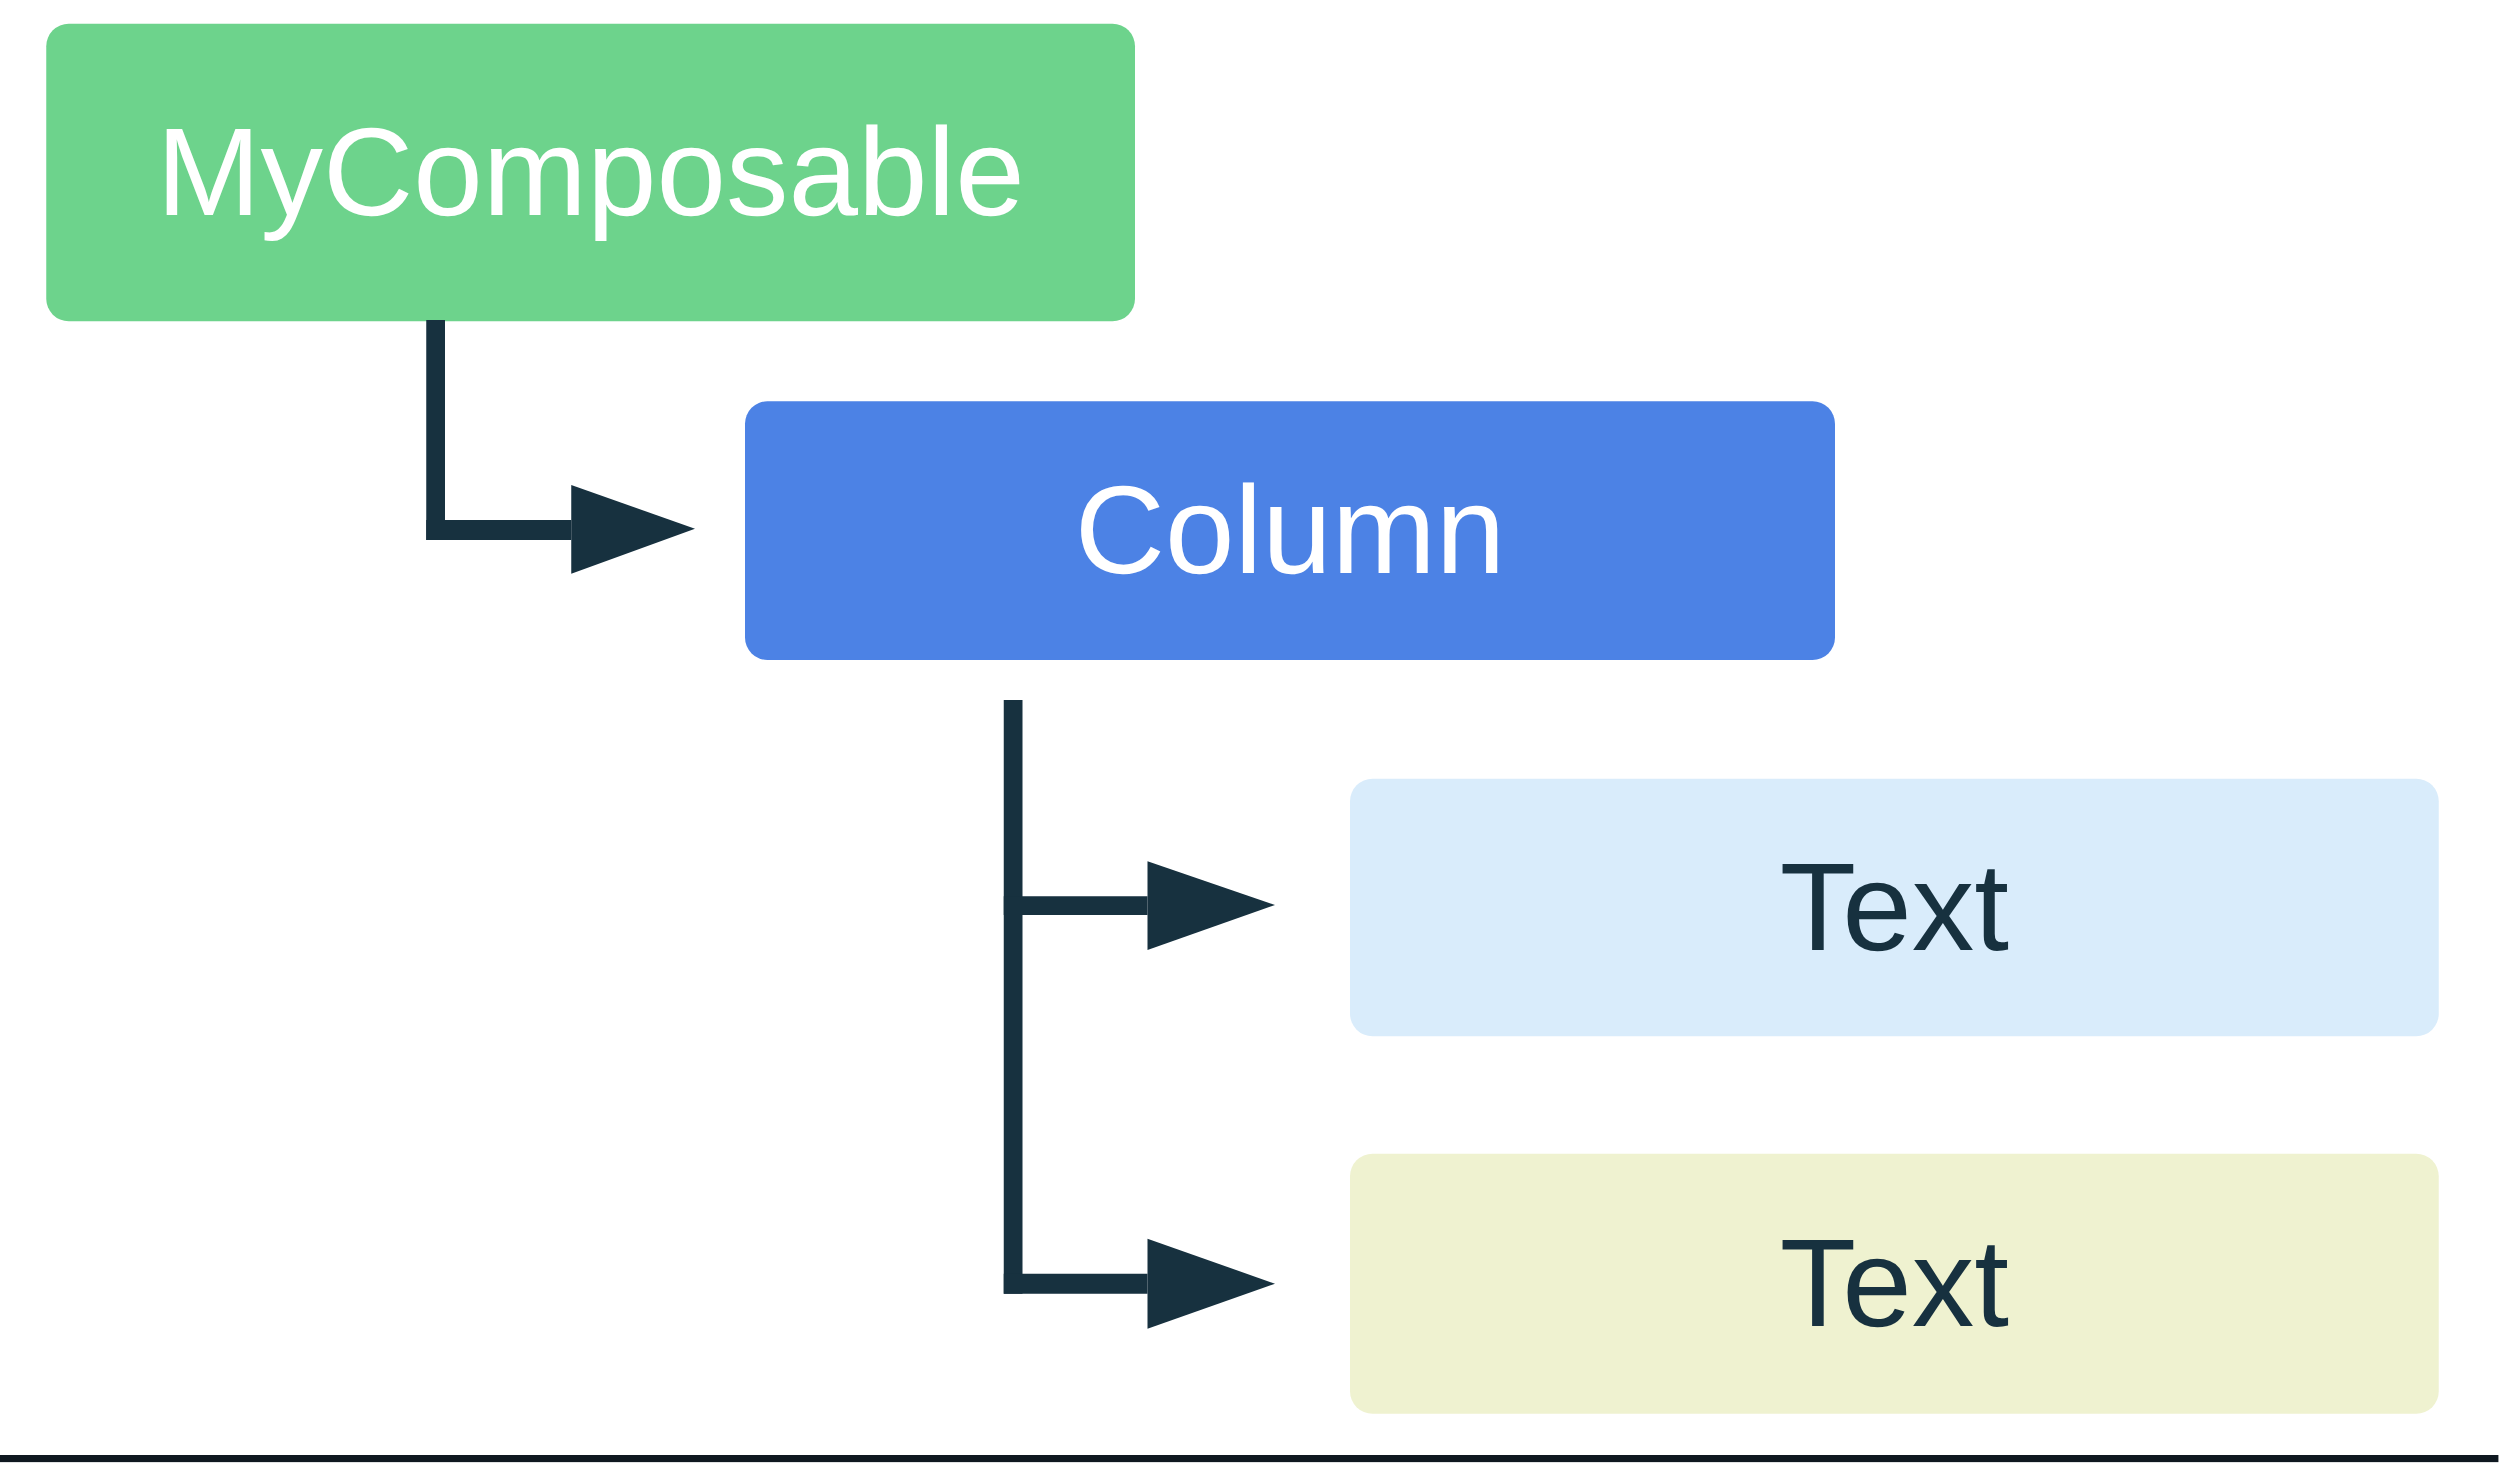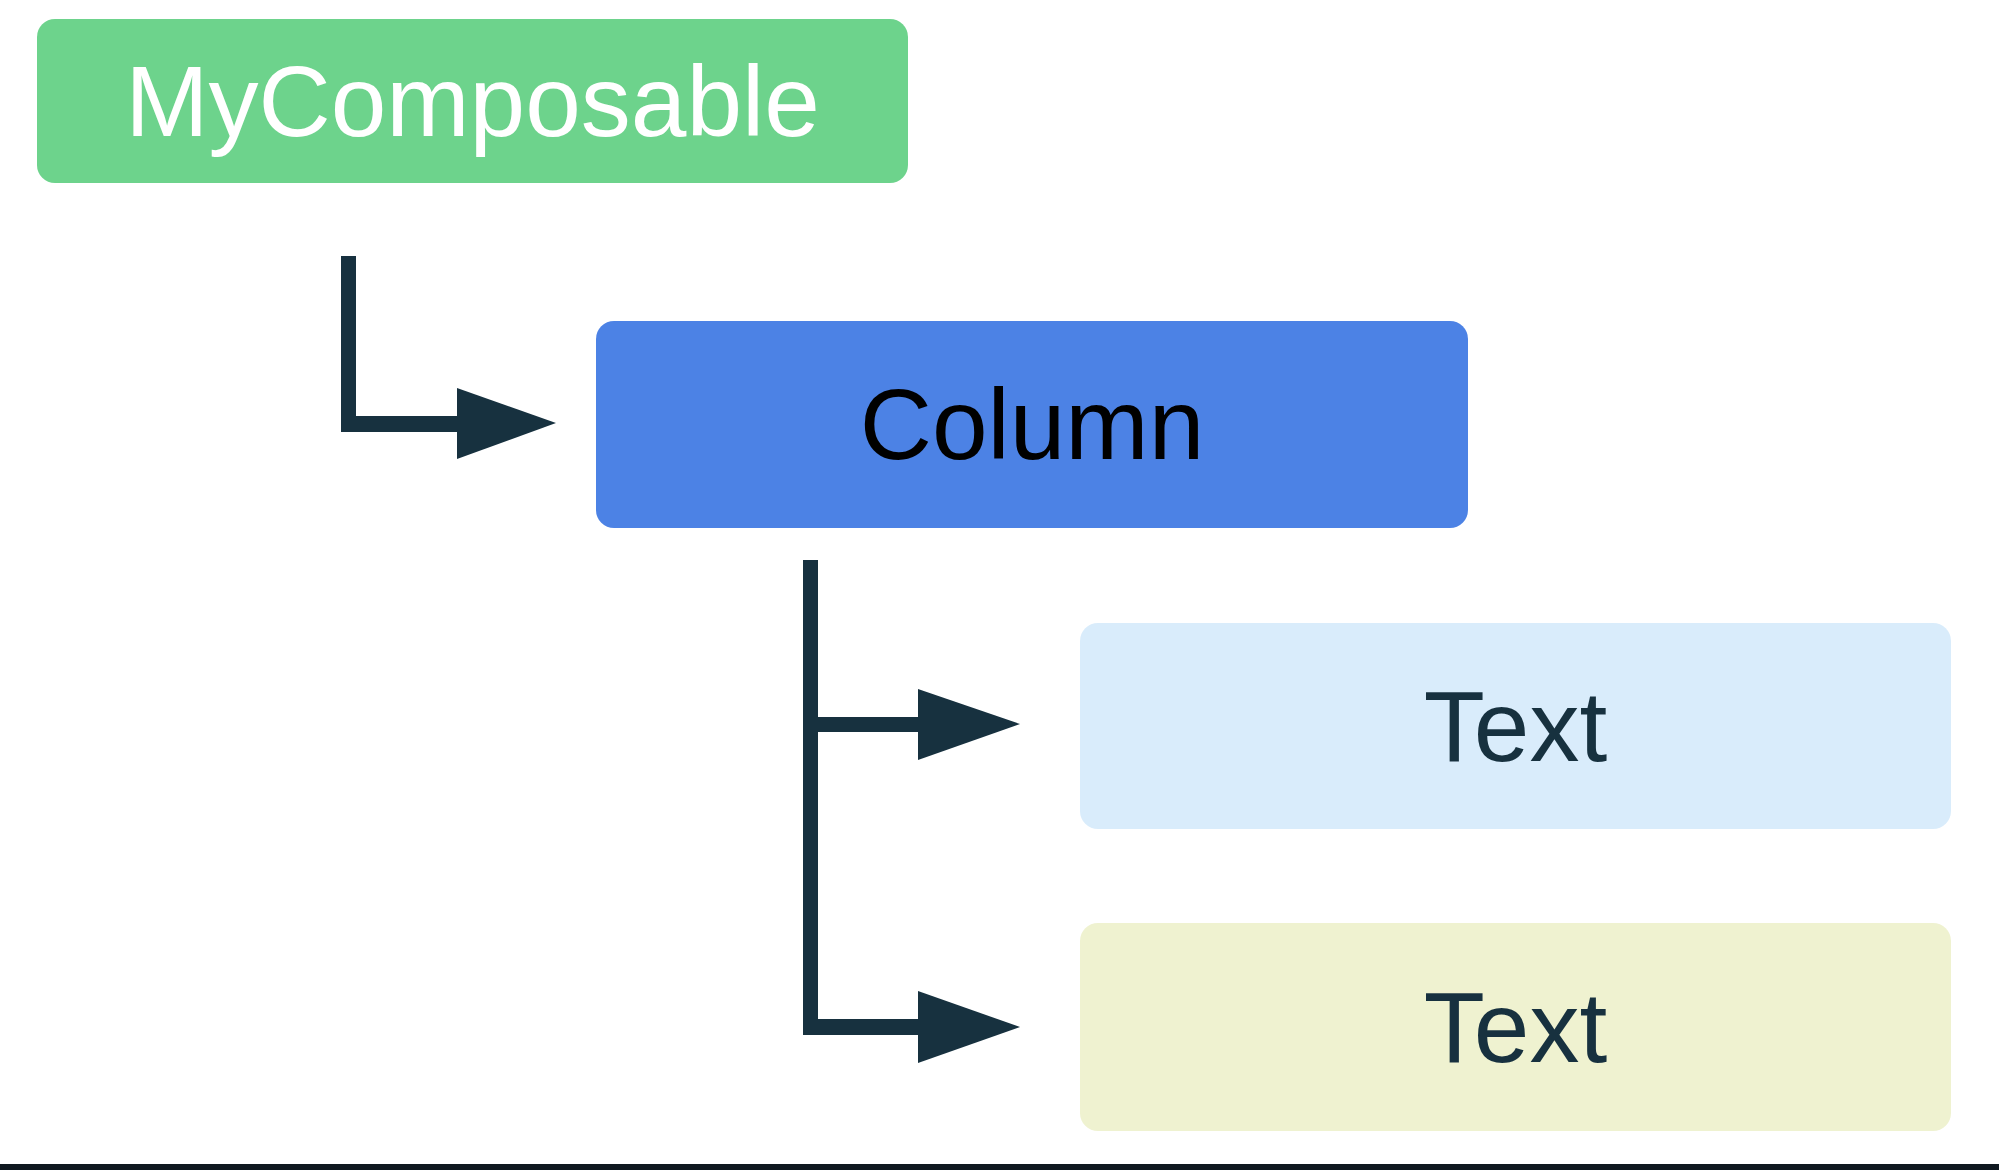--- a/index.html
+++ b/index.html
@@ -11,21 +11,21 @@
     font-family:"Liberation Sans", sans-serif;
   }
   .node{
     position:absolute;
     display:flex;align-items:center;justify-content:center;
     border-radius:18px;
     font-size:100px;
     font-weight:400;
     letter-spacing:0px;
   }
-  #node-mycomposable{left:37px;top:19px;width:871px;height:164px;}
+  #node-mycomposable{left:37px;top:19px;width:871px;height:238px;}
   #node-column{left:596px;top:321px;width:872px;height:207px;}
   #node-text1{left:1080px;top:623px;width:871px;height:206px;}
   #node-text2{left:1080px;top:923px;width:871px;height:208px;}
 
   .seg{position:absolute;}
   
   #conn1-v{left:341px;top:256px;width:15px;height:176px;}
   #conn1-h{left:341px;top:416px;width:116px;height:16px;}
   #conn1-arrow{
     left:457px;top:388px;width:0;height:0;
@@ -54,21 +54,21 @@
 </head>
 <body>
 
 <div class="canvas">
 
   <div class="node" id="node-mycomposable" style="background-color: rgb(109, 211, 140);">
     <span style="color: rgb(255, 255, 255);">MyComposable</span>
   </div>
 
   <div class="node" id="node-column" style="background-color: rgb(76, 130, 229);">
-    <span style="color: #000000;">Column</span>
+    <span style="color: #ffffff;">Column</span>
   </div>
 
   <div class="node" id="node-text1" style="background-color: rgb(217, 236, 251);">
     <span style="color: rgb(23, 49, 63);">Text</span>
   </div>
 
   <div class="node" id="node-text2" style="background-color: rgb(239, 242, 208);">
     <span style="color: rgb(23, 49, 63);">Text</span>
   </div>
 

